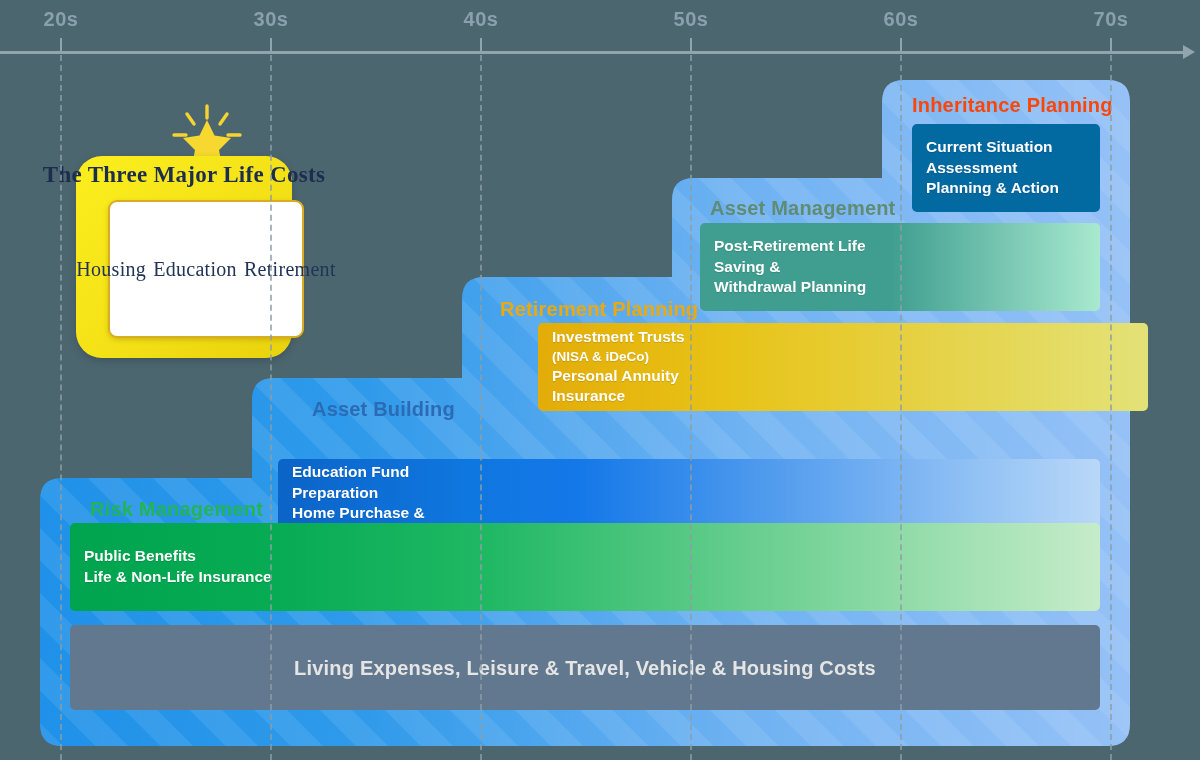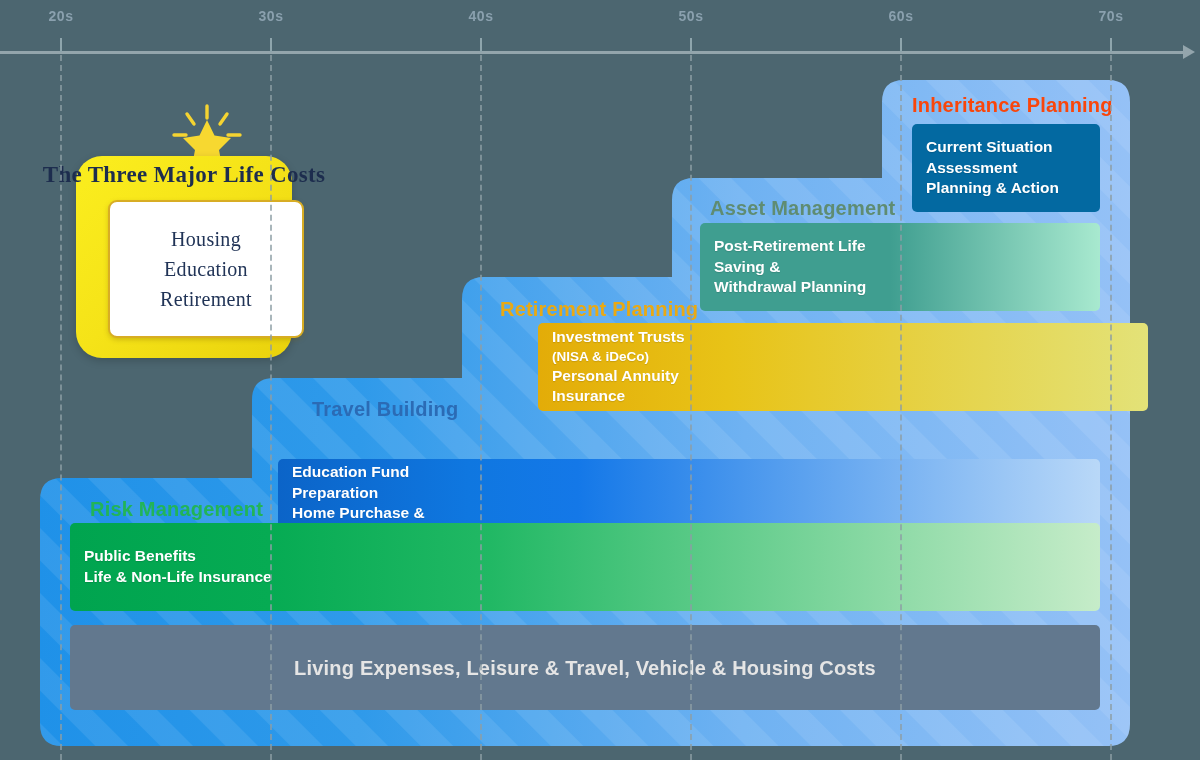--- a/index.html
+++ b/index.html
@@ -40,21 +40,21 @@
   .tick-group {
     position: absolute;
     top: 0;
     width: 2px;
   }
   .tick-label {
     position: absolute;
     top: 8px;
     left: 50%;
     transform: translateX(-50%);
-    font-size: 14px;
+    font-size: 20px;
     font-weight: bold;
     color: #8aa0ae;
     white-space: nowrap;
     letter-spacing: .5px;
   }
   .tick-mark {
     position: absolute;
     top: 38px;
     left: 0;
     width: 2px;
@@ -176,21 +176,21 @@
   }
   #three-costs-inner {
     position: absolute;
     left: 32px; top: 44px;
     width: 192px; height: 134px;
     background: #ffffff;
     border: 2px solid #d8ad24;
     border-radius: 9px;
     box-shadow: inset 0 0 0 3px #ffffff, 0 2px 5px rgba(120,90,0,.28);
     display: flex;
-    flex-direction: column;
+    flex-direction: row;
     align-items: center;
     justify-content: center;
     gap: 7px;
   }
   .cost-item {
     font-family: "Liberation Serif", serif;
     font-size: 20px;
     color: #213457;
     letter-spacing: .3px;
   }
@@ -282,21 +282,21 @@
     <div id="three-costs-inner">
         <div class="cost-item">Housing</div>
         <div class="cost-item">Education</div>
         <div class="cost-item">Retirement</div>
       </div>
   </div>
 
   <div class="row-head" id="head-inheritance">Inheritance Planning</div>
   <div class="row-head" id="head-asset-mgmt">Asset Management</div>
   <div class="row-head" id="head-retirement">Retirement Planning</div>
-  <div class="row-head" id="head-asset-build">Travel Building</div>
+  <div class="row-head" id="head-asset-build">Asset Building</div>
   <div class="row-head" id="head-risk">Risk Management</div>
 
   <div class="row" id="row-inheritance">
     <div class="row-text">
         <div>Current Situation</div>
         <div>Assessment</div>
         <div>Planning &amp; Action</div>
       </div>
   </div>
   <div class="row" id="row-asset-mgmt">

